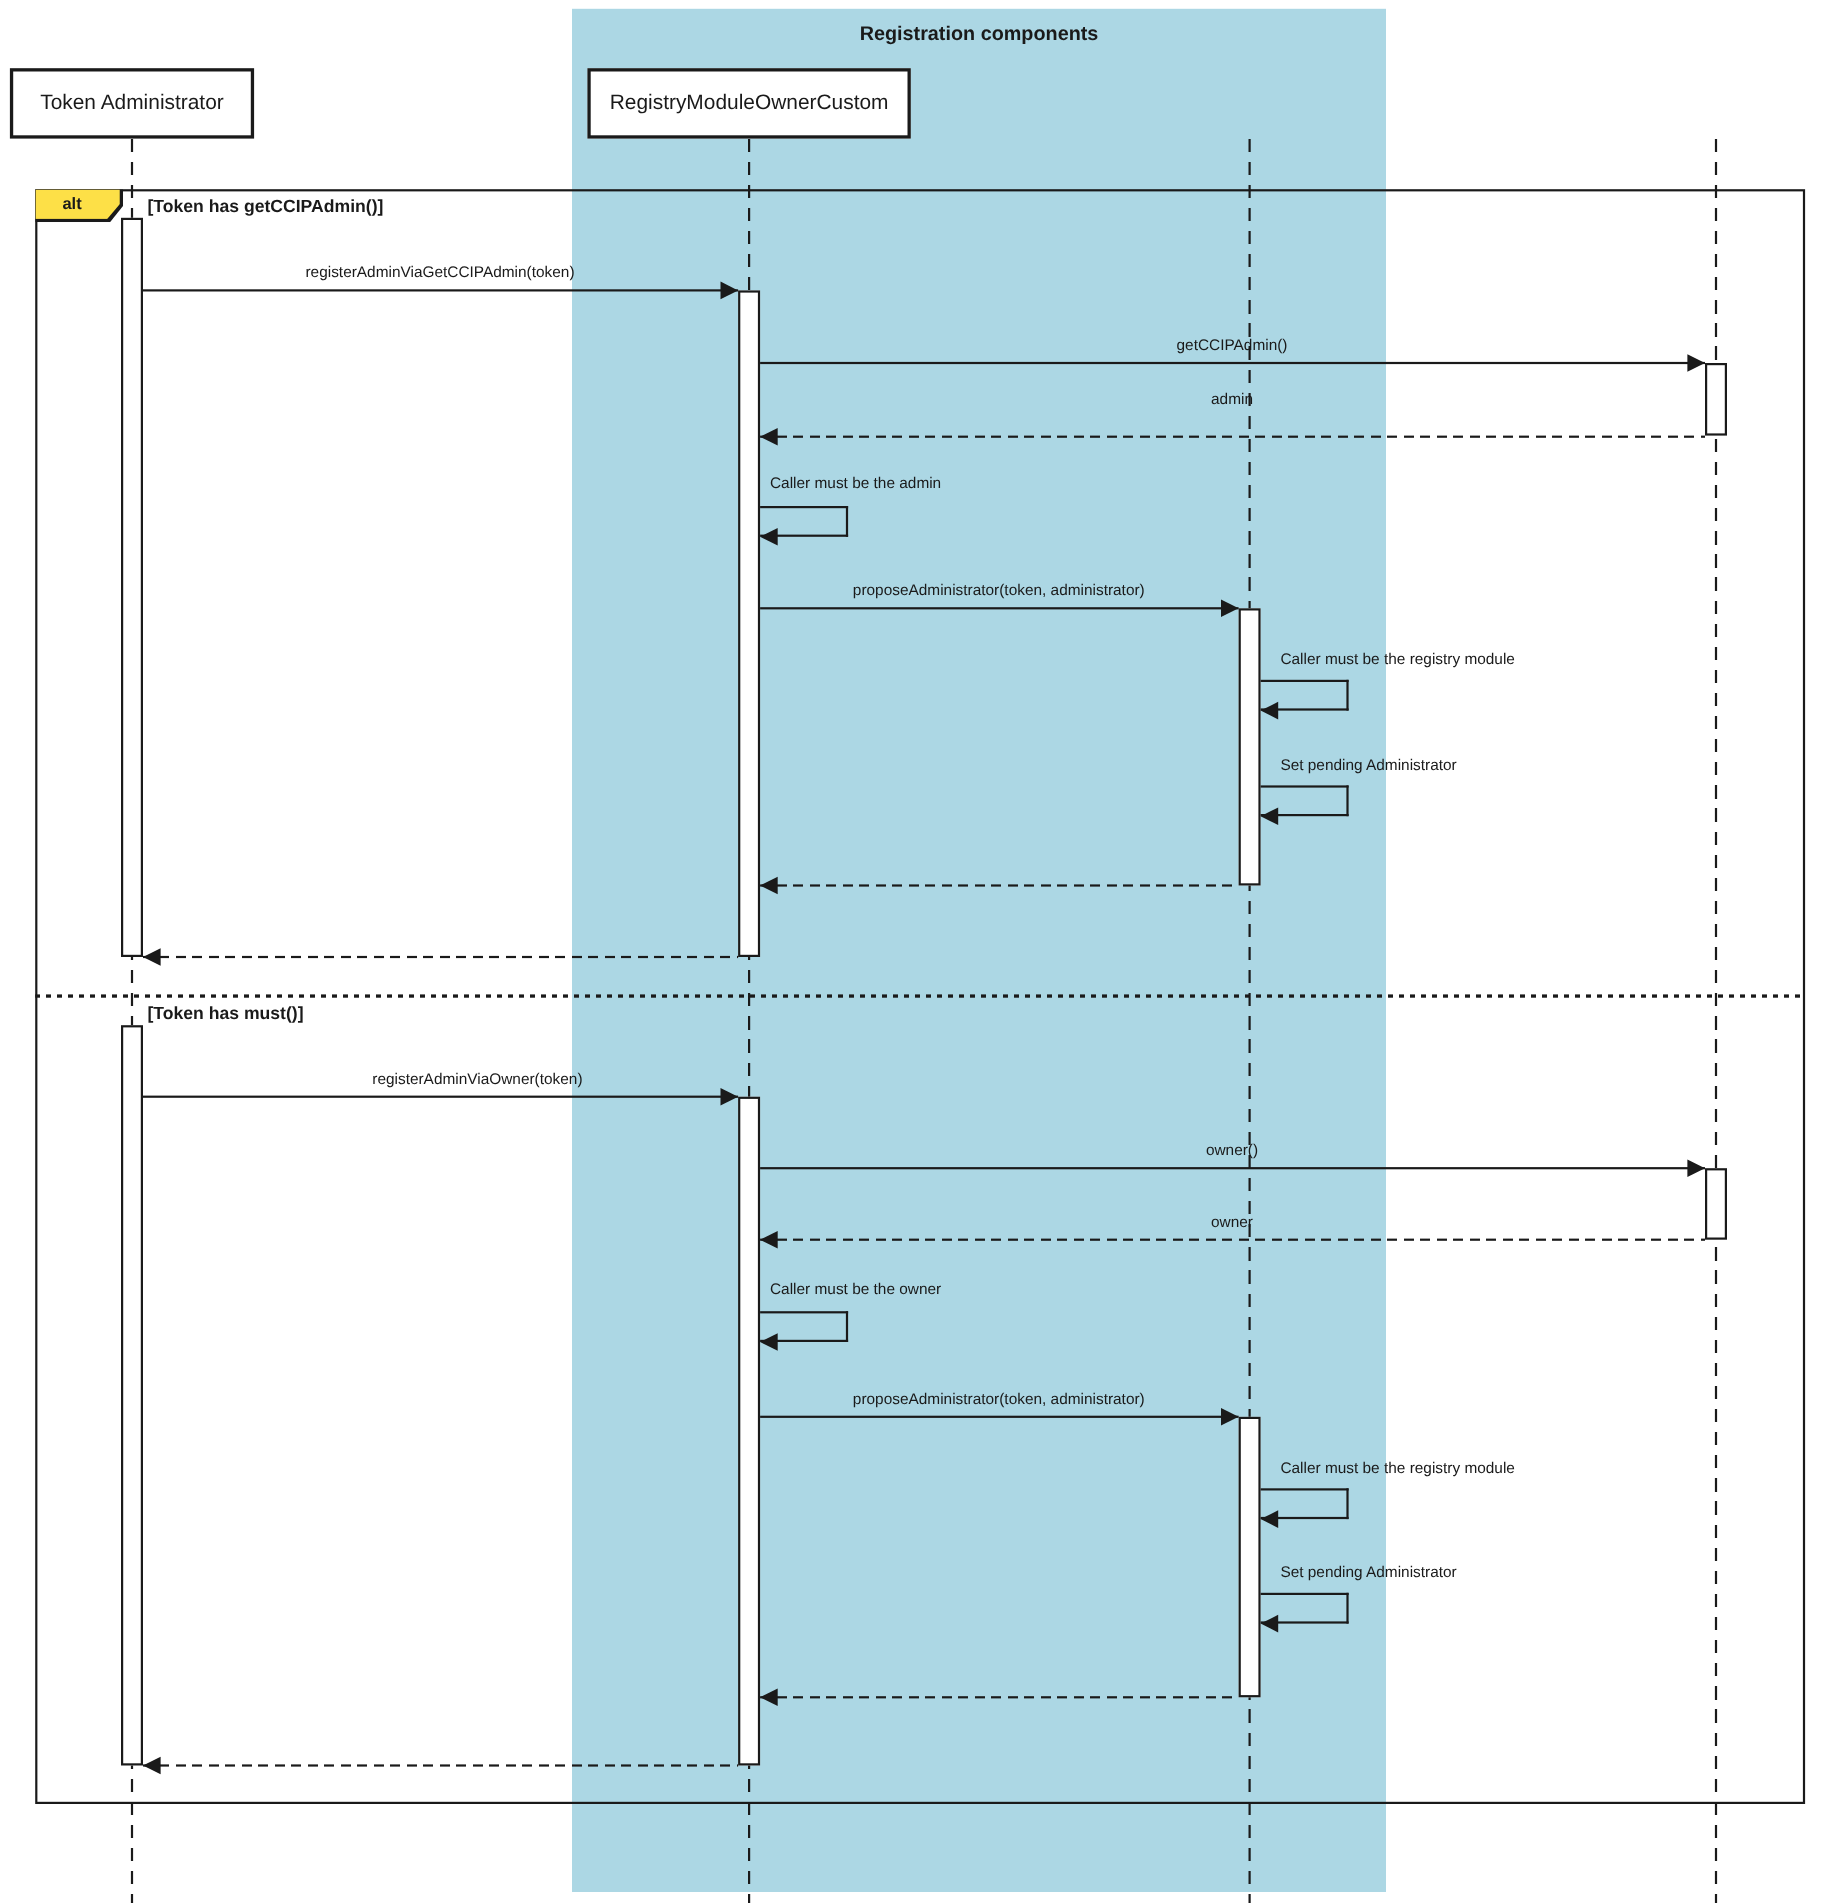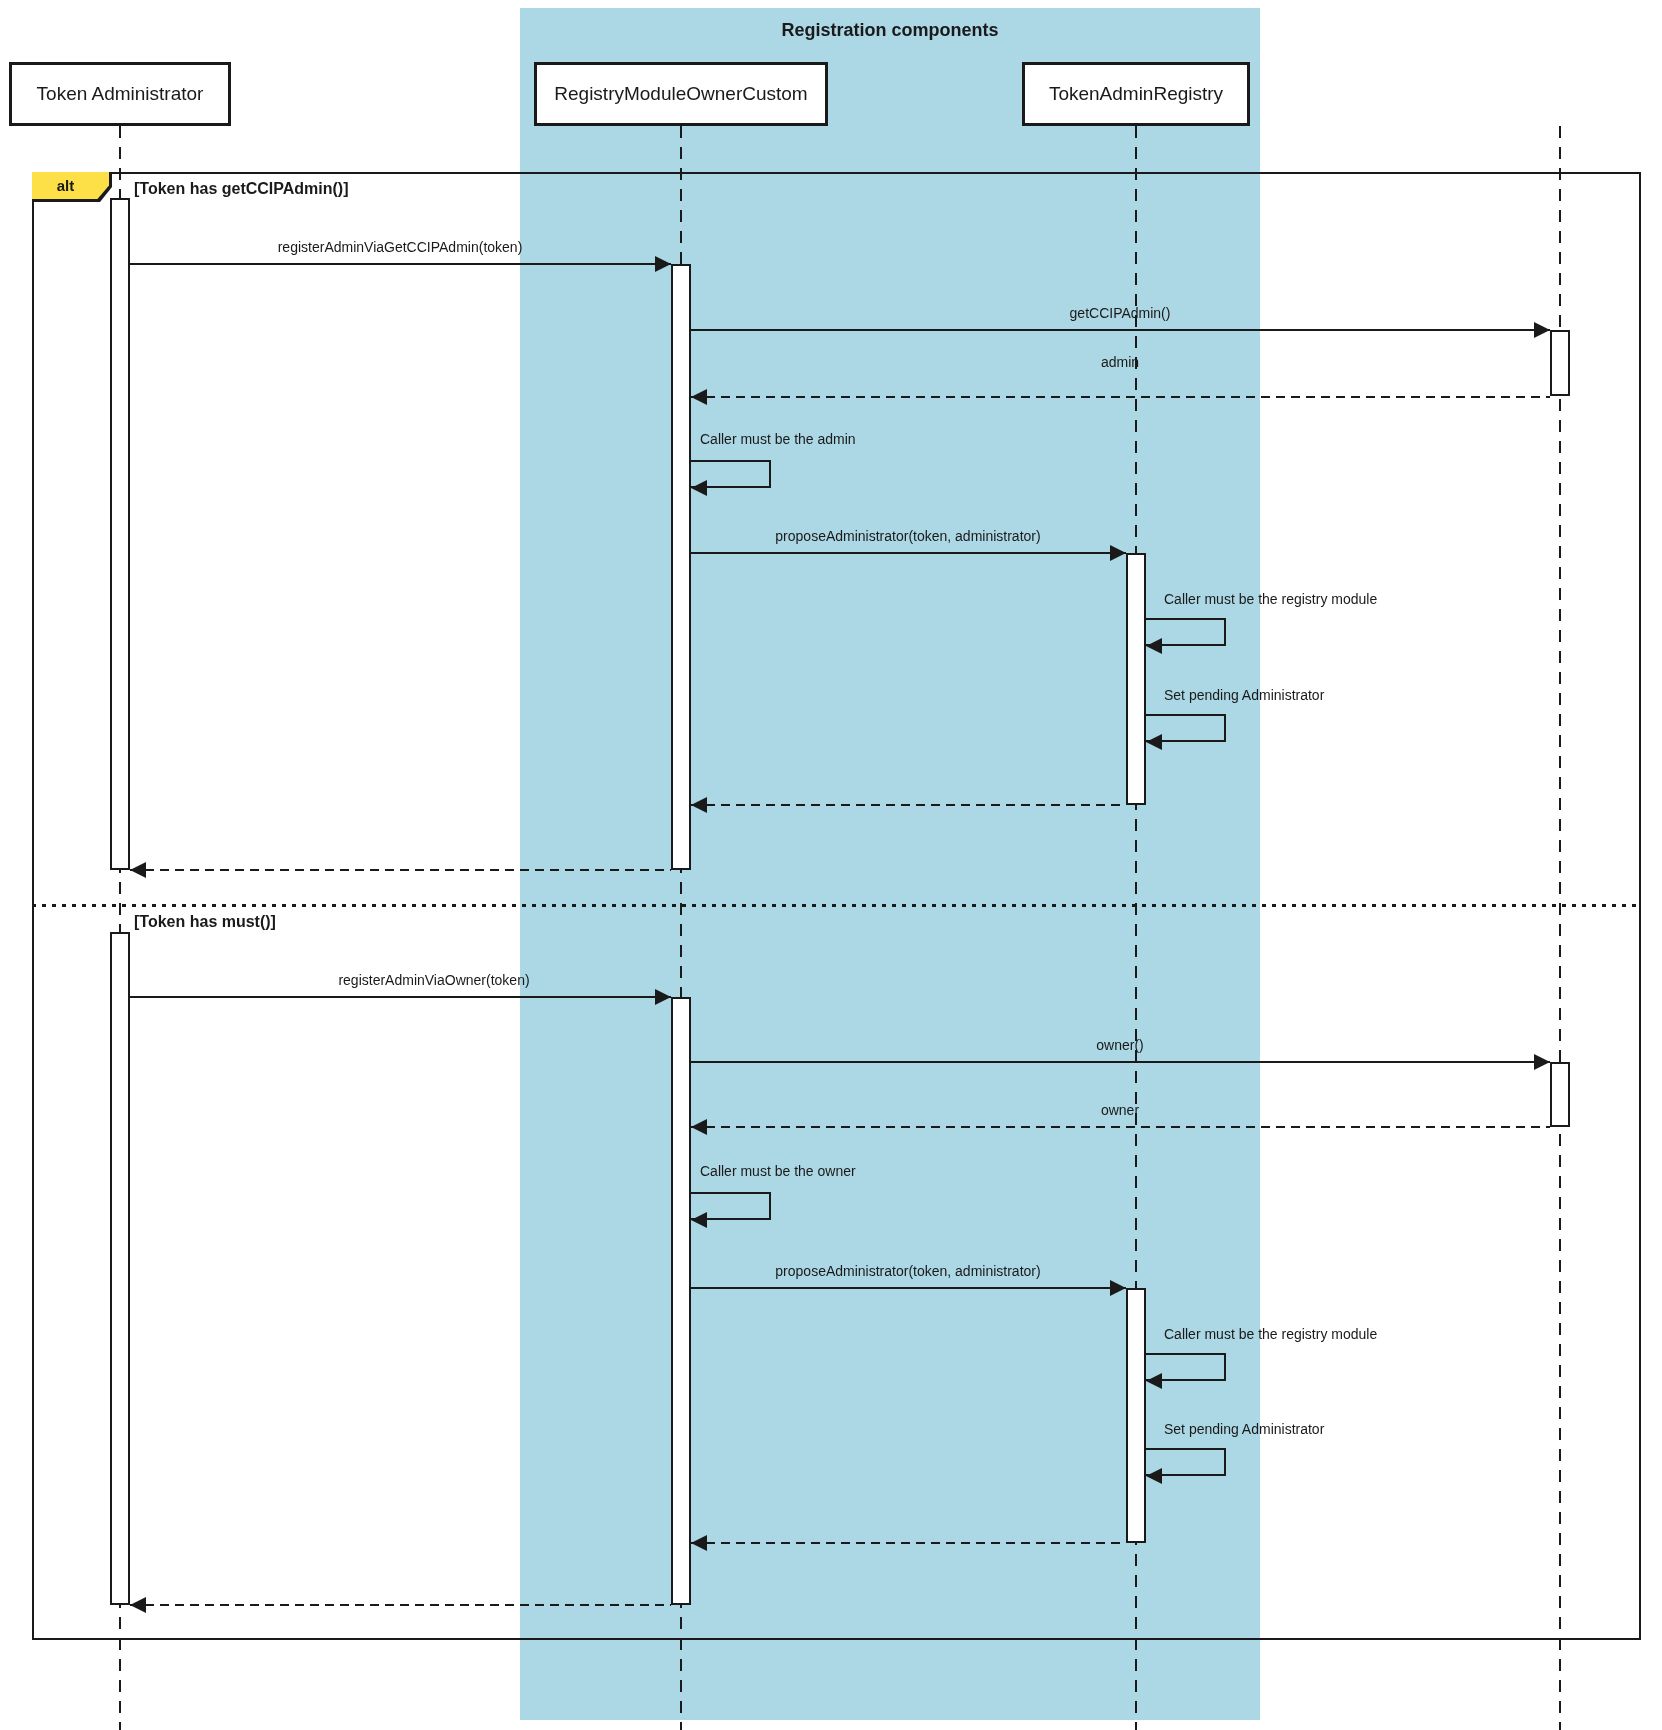--- a/index.html
+++ b/index.html
@@ -59,23 +59,20 @@
   <div class="abs lifeline" style="left:119px;top:126px;height:1604px;"></div>
   <div class="abs lifeline" style="left:680px;top:126px;height:1604px;"></div>
   <div class="abs lifeline" style="left:1135px;top:126px;height:1604px;"></div>
   <div class="abs lifeline" style="left:1559px;top:126px;height:1604px;"></div>
 
   <div class="abs participant" style="left:534px;top:62px;width:294px;height:64px;">
     <span>RegistryModuleOwnerCustom</span>
   </div>
   <div class="abs participant" style="left:9px;top:62px;width:222px;height:64px;">
     <span>Token Administrator</span>
-  </div>
-  <div class="abs participant" style="left:1022px;top:62px;width:228px;height:64px;">
-    <span>TokenAdminRegistry</span>
   </div>
 
   <div class="abs alt-frame" style="left:32px;top:172px;width:1609px;height:1468px;"></div>
   <div class="abs pentagon-outer" style="left:32px;top:172px;width:80px;height:30px;">
     <div class="pentagon-inner">
       <span class="operator-label">alt</span>
     </div>
   </div>
   <div class="abs guard" style="left:134px;top:180px;">[Token has getCCIPAdmin()]</div>
   <div class="abs divider" style="left:32px;top:904px;width:1609px;"></div>

